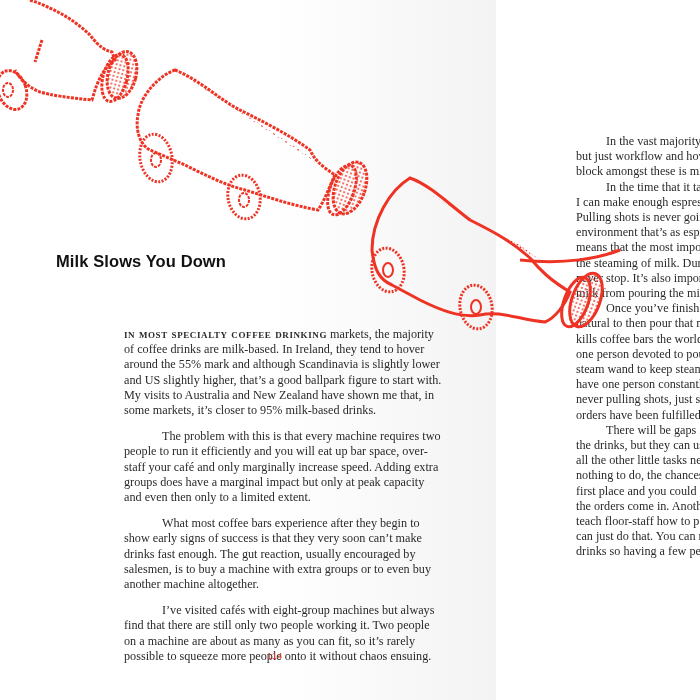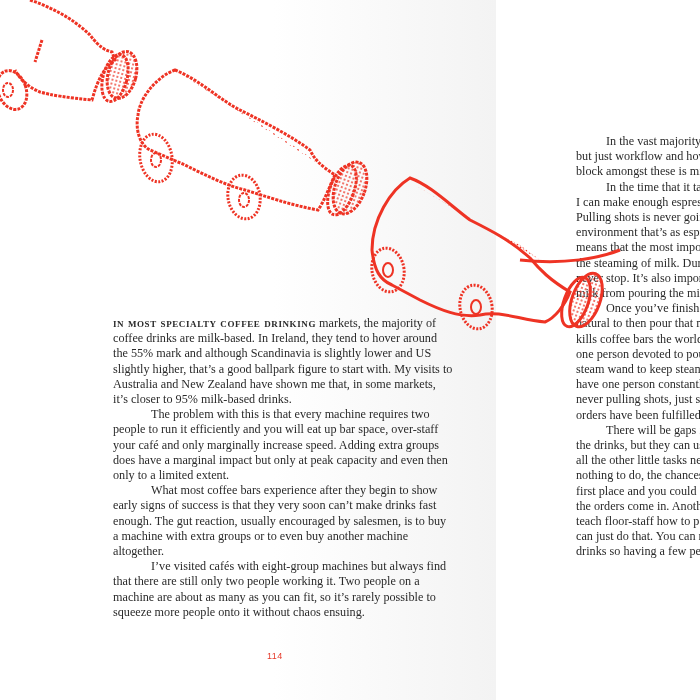--- a/index.html
+++ b/index.html
@@ -25,21 +25,21 @@
     position: absolute; left: 56px; top: 252px;
     font-family: "Liberation Sans", "DejaVu Sans", sans-serif;
     font-weight: bold; font-size: 16.5px; color: #111;
     letter-spacing: 0.1px; margin: 0;
   }
   .body-left {
     position: absolute; left: 113px; top: 316px; width: 340px;
     font-family: "Liberation Serif", "DejaVu Serif", serif;
     font-size: 12.2px; line-height: 15.2px; color: #2a2a2a;
   }
-  .body-left p, .body-right p { margin: 0; text-indent: 38px; }
+  .body-left p, .body-right p { margin: 11px; text-indent: 38px; }
   .body-left p.first { text-indent: 0; }
   .smallcaps {
     font-variant: small-caps; font-weight: bold; letter-spacing: 0.6px;
     text-transform: lowercase; font-size: 12.5px;
   }
   .body-right {
     position: absolute; left: 576px; top: 134px; width: 300px;
     font-family: "Liberation Serif", "DejaVu Serif", serif;
     font-size: 12.2px; line-height: 15.2px; color: #2a2a2a;
     white-space: nowrap;
@@ -129,20 +129,21 @@
       <ellipse cx="388" cy="270" rx="16" ry="22" transform="rotate(-10 388 270)" stroke-dasharray="2 1.5"></ellipse>
       <ellipse cx="388" cy="270" rx="5" ry="7" stroke-width="2"></ellipse>
       <ellipse cx="476" cy="307" rx="16" ry="22" transform="rotate(-10 476 307)" stroke-dasharray="2 1.5"></ellipse>
       <ellipse cx="476" cy="307" rx="5" ry="7" stroke-width="2"></ellipse>
       <ellipse cx="586" cy="300" rx="14" ry="28" transform="rotate(20 586 300)" fill="url(#halftone)"></ellipse>
       <ellipse cx="576" cy="302" rx="12" ry="26" transform="rotate(20 576 302)"></ellipse>
       <path d="M520 260 C 565 265, 600 258, 620 250" stroke-width="3"></path>
     </g>
   </svg>
 
+  <h1 class="heading">Milk Slows You Down</h1>
 
   <div class="body-left">
     <p class="first"><span class="smallcaps">In most specialty coffee drinking</span><span> markets, the majority of coffee drinks are milk-based. In Ireland, they tend to hover around the 55% mark and although Scandinavia is slightly lower and US slightly higher, that’s a good ballpark figure to start with. My visits to Australia and New Zealand have shown me that, in some markets, it’s closer to 95% milk-based drinks.</span></p>
     <p>The problem with this is that every machine requires two people to run it efficiently and you will eat up bar space, over-staff your café and only marginally increase speed. Adding extra groups does have a marginal impact but only at peak capacity and even then only to a limited extent.</p>
     <p>What most coffee bars experience after they begin to show early signs of success is that they very soon can’t make drinks fast enough. The gut reaction, usually encouraged by salesmen, is to buy a machine with extra groups or to even buy another machine altogether.</p>
     <p>I’ve visited cafés with eight-group machines but always find that there are still only two people working it. Two people on a machine are about as many as you can fit, so it’s rarely possible to squeeze more people onto it without chaos ensuing.</p>
   </div>
 
   <div class="folio">114</div>
 </div>

